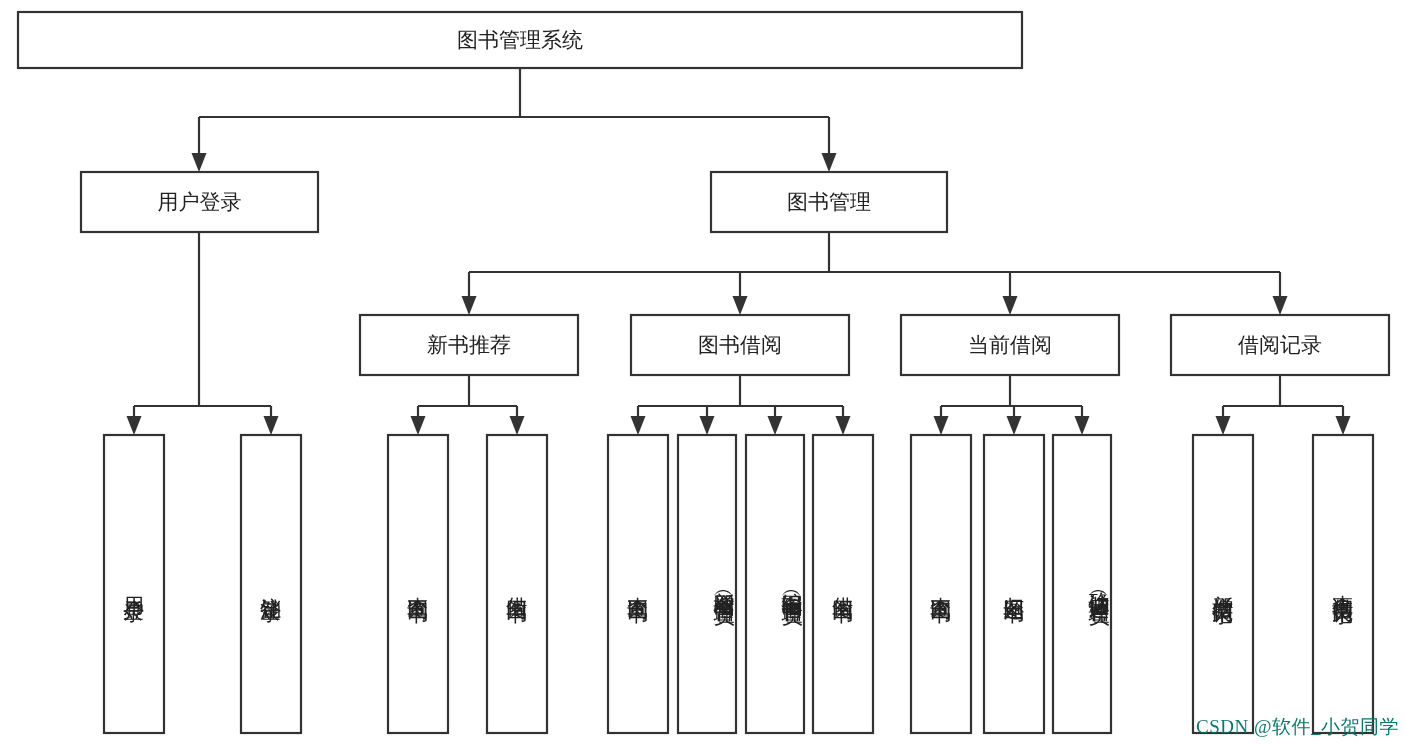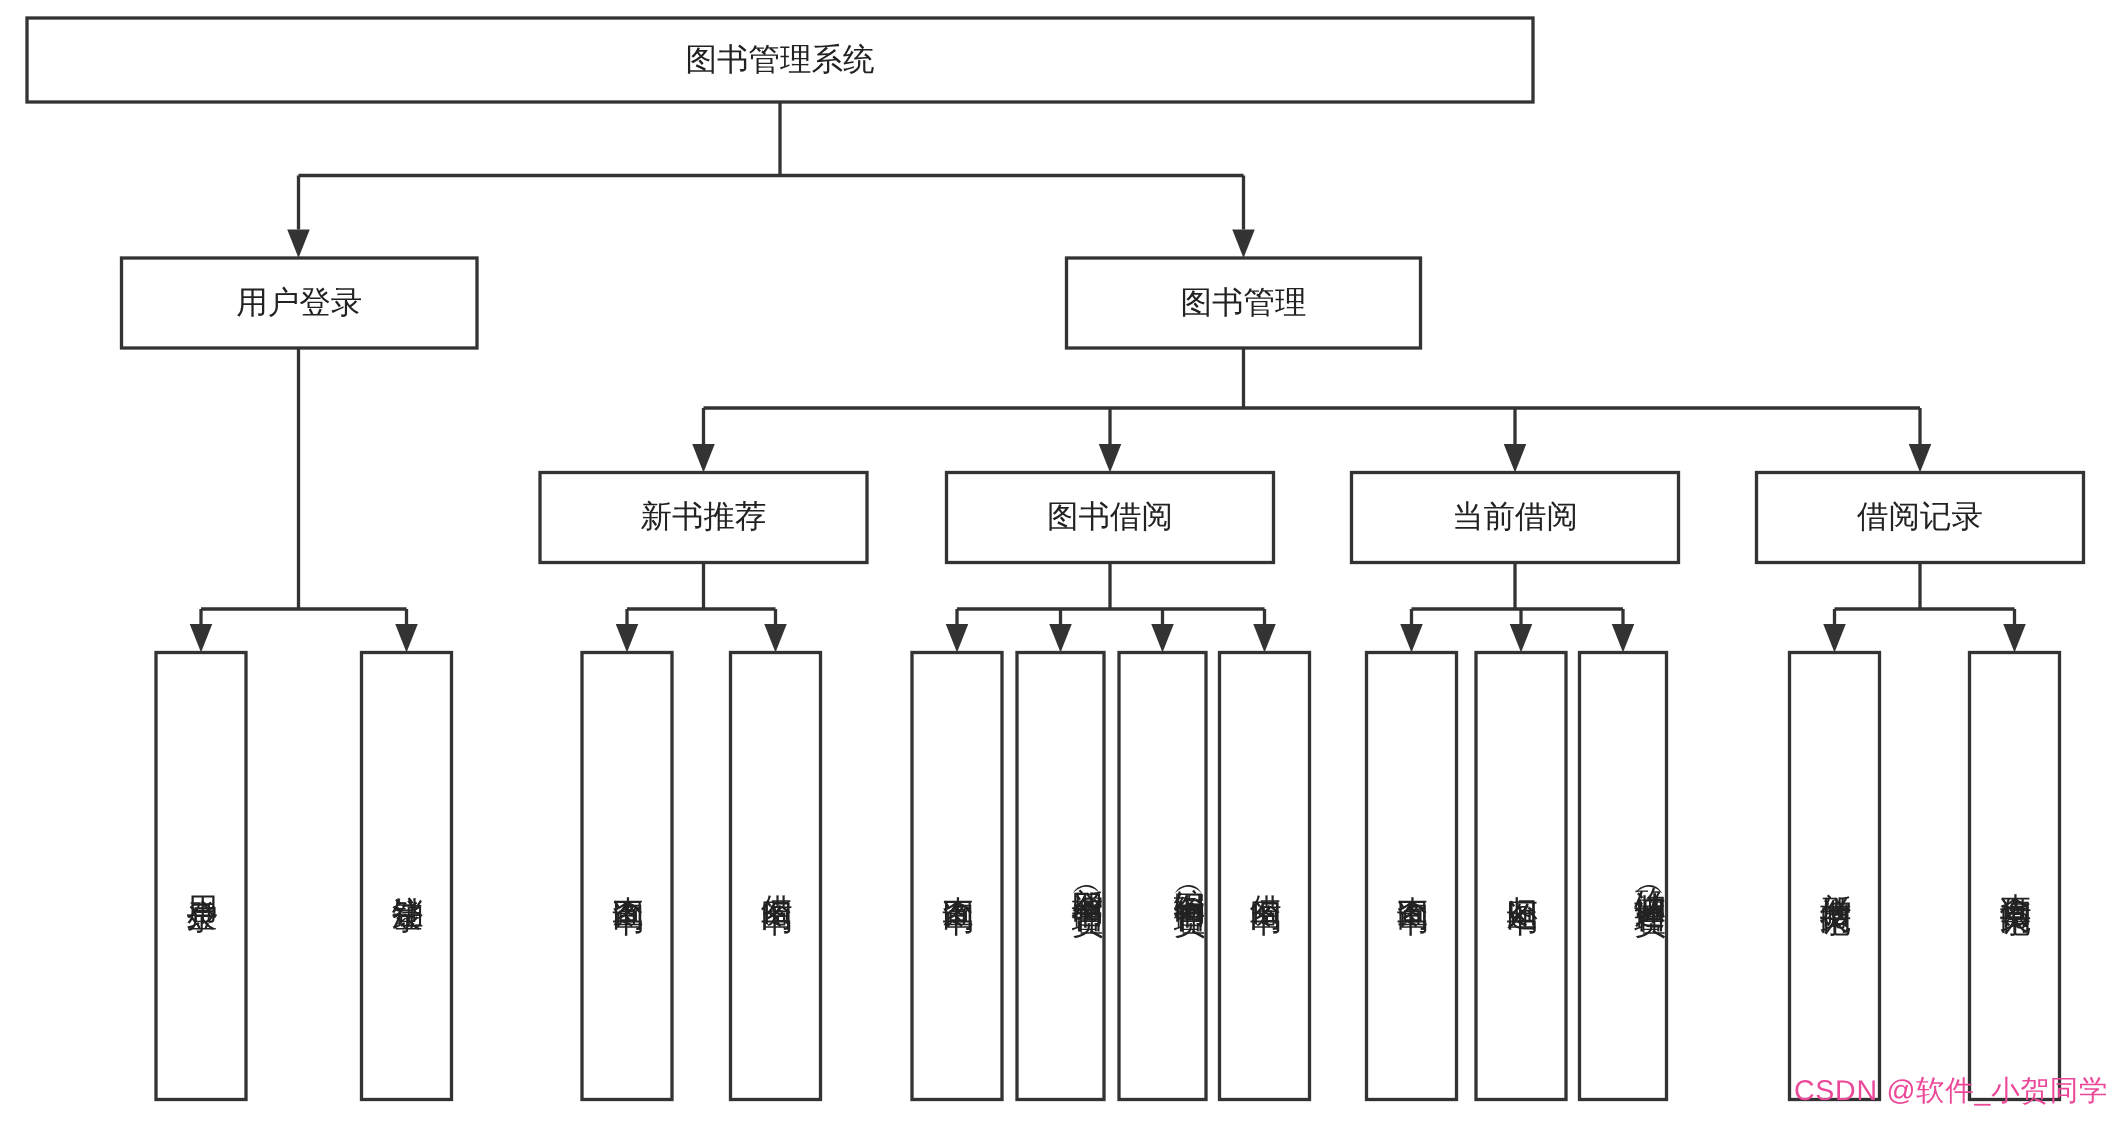--- a/index.html
+++ b/index.html
@@ -56,23 +56,23 @@
     font-size: 21px;
     line-height: 1.12;
     letter-spacing: 2px;
     color: #222222;
     white-space: nowrap;
     text-align: center;
     pointer-events: none;
   }
   .watermark {
     position: absolute;
-    font-family: Liberation Sans, sans-serif;
+    font-family: Liberation Serif, serif;
     font-size: 19px;
-    color: #ec4899;
+    color: #0f766e;
     white-space: nowrap;
     letter-spacing: 0.5px;
   }
 </style>
 </head>
 <body>
 
 <div id="diagram-root">
 
   <svg class="tree-canvas" viewBox="0 0 1405 747" xmlns="http://www.w3.org/2000/svg">

